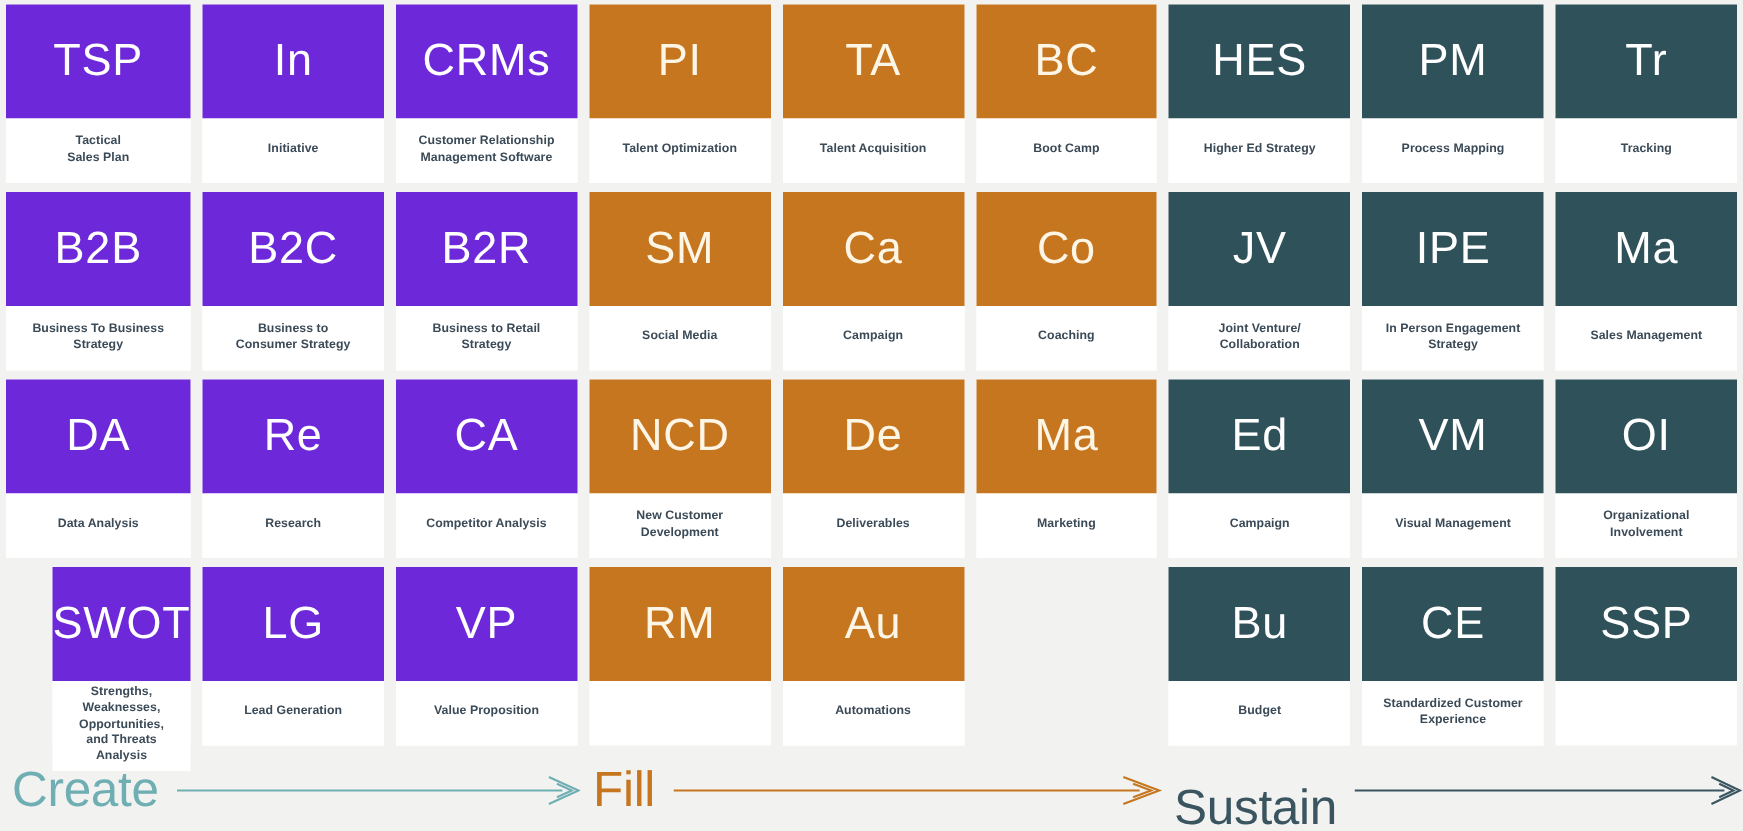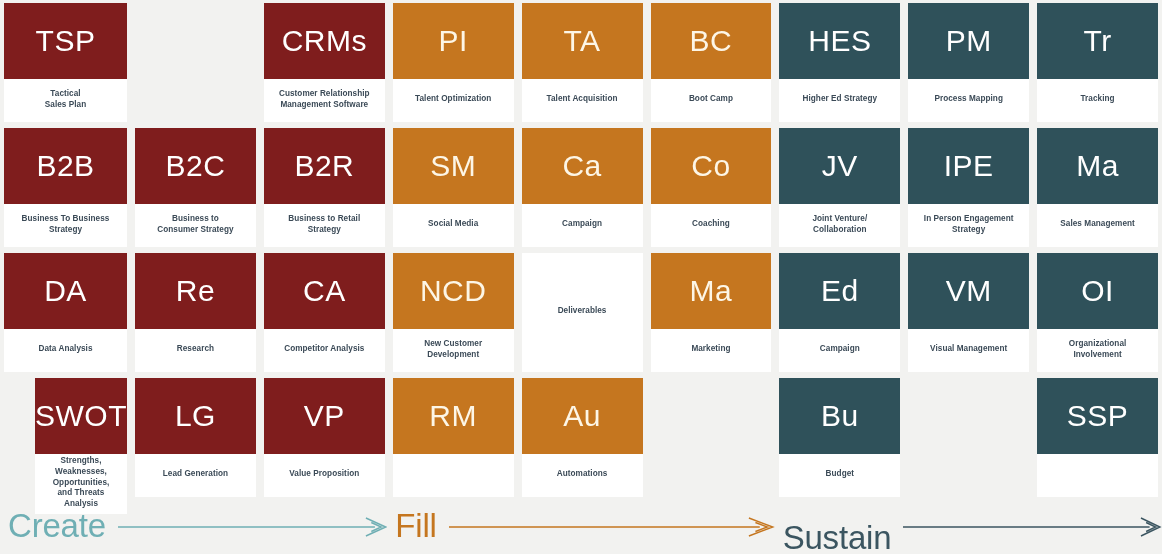--- a/index.html
+++ b/index.html
@@ -60,21 +60,21 @@
     justify-content: center;
     color: #ffffff;
   }
   .card-abbr {
     font-size: 30px;
     font-weight: 300;
     letter-spacing: 0.5px;
     line-height: 1;
     color: #ffffff;
   }
-  .teal .card-top { background: #7f1d1d; }
+  .teal .card-top { background: #6d28d9; }
   .orange .card-top { background: #c5761f; }
   .orange .card-abbr { color: #fdf6e6; }
   .slate .card-top { background: #2f515a; }
 
   .card-body {
     flex: 1 1 auto;
     background: #ffffff;
     display: flex;
     align-items: center;
     justify-content: center;
@@ -139,20 +139,30 @@
         <div class="card teal">
           <div class="card-top">
             <span class="card-abbr">TSP</span>
           </div>
           <div class="card-body">
             <span class="card-label">Tactical
 Sales Plan</span>
           </div>
         </div>
       </div>
+      <div class="cell" style="grid-area: 1 / 2;">
+        <div class="card teal">
+          <div class="card-top">
+            <span class="card-abbr">In</span>
+          </div>
+          <div class="card-body">
+            <span class="card-label">Initiative</span>
+          </div>
+        </div>
+      </div>
       <div class="cell" style="grid-area: 1 / 3;">
         <div class="card teal">
           <div class="card-top">
             <span class="card-abbr">CRMs</span>
           </div>
           <div class="card-body">
             <span class="card-label">Customer Relationship
 Management Software</span>
           </div>
         </div>
@@ -348,20 +358,23 @@
             <span class="card-abbr">NCD</span>
           </div>
           <div class="card-body">
             <span class="card-label">New Customer
 Development</span>
           </div>
         </div>
       </div>
       <div class="cell" style="grid-area: 3 / 5;">
         <div class="card orange">
+          <div class="card-top">
+            <span class="card-abbr">De</span>
+          </div>
           <div class="card-body">
             <span class="card-label">Deliverables</span>
           </div>
         </div>
       </div>
       <div class="cell" style="grid-area: 3 / 6;">
         <div class="card orange">
           <div class="card-top">
             <span class="card-abbr">Ma</span>
           </div>
@@ -453,20 +466,31 @@
       <div class="cell" style="grid-area: 4 / 6;">
         <div class="card empty"></div>
       </div>
       <div class="cell" style="grid-area: 4 / 7;">
         <div class="card slate">
           <div class="card-top">
             <span class="card-abbr">Bu</span>
           </div>
           <div class="card-body">
             <span class="card-label">Budget</span>
+          </div>
+        </div>
+      </div>
+      <div class="cell" style="grid-area: 4 / 8;">
+        <div class="card slate">
+          <div class="card-top">
+            <span class="card-abbr">CE</span>
+          </div>
+          <div class="card-body">
+            <span class="card-label">Standardized Customer
+Experience</span>
           </div>
         </div>
       </div>
       <div class="cell" style="grid-area: 4 / 9;">
         <div class="card slate">
           <div class="card-top">
             <span class="card-abbr">SSP</span>
           </div>
         </div>
       </div>

